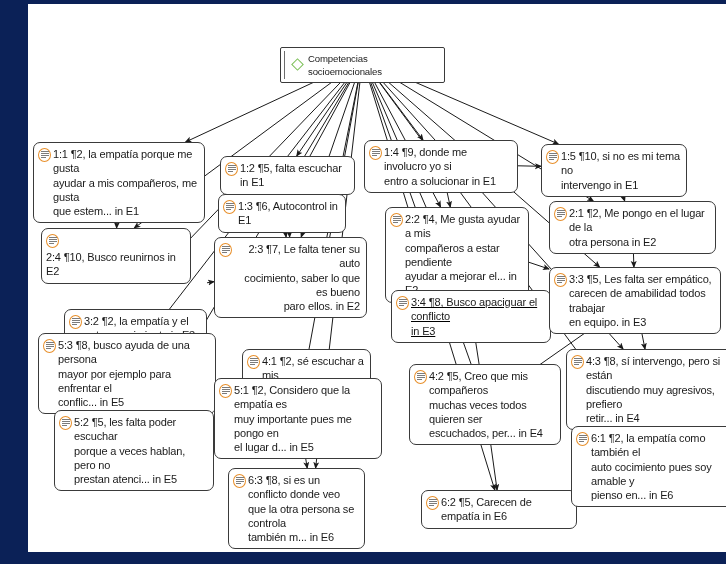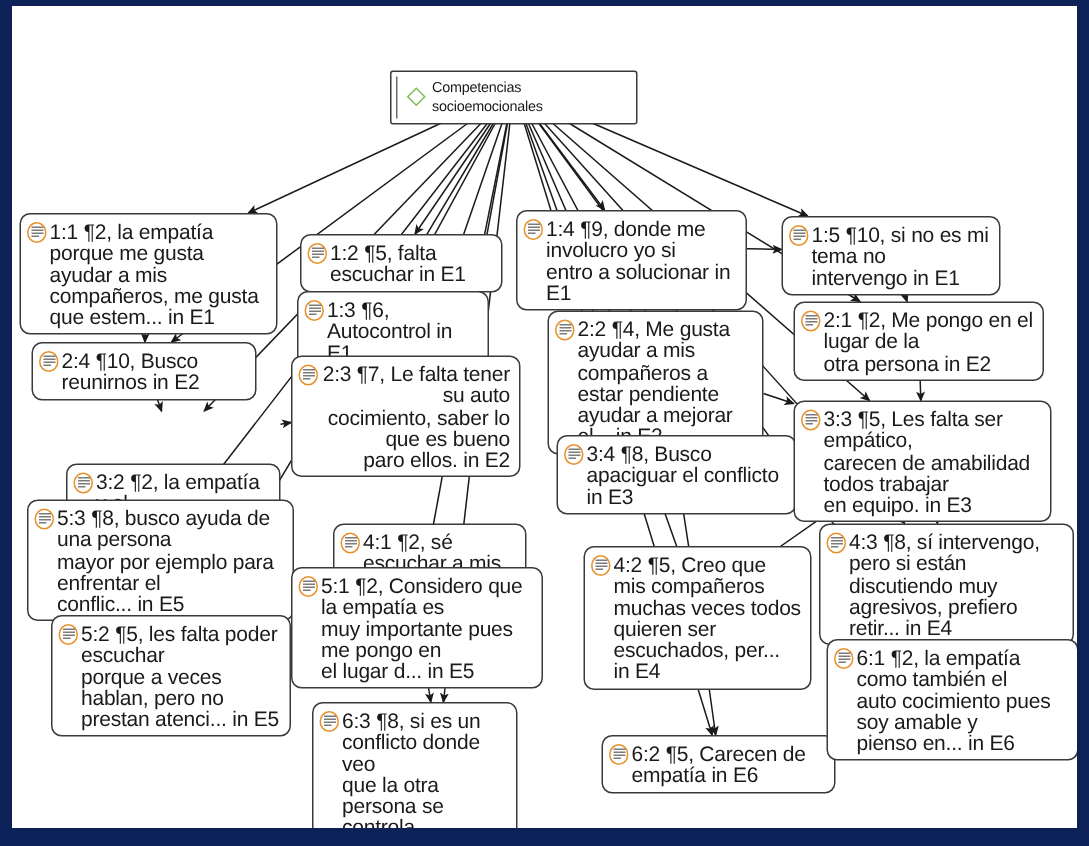--- a/index.html
+++ b/index.html
@@ -11,20 +11,21 @@
   }
   #frame{
     position:relative;
     width:726px;height:564px;
     box-sizing:border-box;
     background:#0b2157;
     border-top:4px solid #0b2157;
     border-left:8px solid #0b2157;
     border-right:8px solid #0b2157;
     border-bottom:12px solid #0b2157;
+    padding-left:20px;
   }
   #canvas{
     position:relative;
     width:710px;height:548px;
     background:#ffffff;
     overflow:hidden;
   }
   #edges{position:absolute;left:0;top:0;width:710px;height:548px;pointer-events:none;}
 
   .node{
@@ -33,21 +34,21 @@
     background:#ffffff;
     border:1.3px solid #3a3a3a;
     border-radius:7px;
     padding:4px 6px 4px 4px;
     display:flex;
     align-items:flex-start;
     gap:2px;
     z-index:5;
   }
   .node .label{
-    font-size:14px;
+    font-size:11px;
     line-height:14.3px;
     color:#1a1a1a;
     letter-spacing:-0.15px;
     white-space:pre-line;
     padding-top:0px;
   }
   .node.root{
     border:1.4px solid #3a3a3a;
     border-radius:2px;
     padding:4px 7px 4px 4px;
@@ -164,21 +165,21 @@
               <i></i>
               <i></i>
               <i></i>
               <i></i>
             </span>
           </span>
           <span class="label">1:1 ¶2, la empatía porque me gusta
 ayudar a mis compañeros, me gusta
 que estem... in E1</span>
         </div>
-        <div class="node" style="left: 13px; top: 224px; width: 150px; min-height: 27px;">
+        <div class="node" style="left: 13px; top: 224px; width: 150px; min-height: 27px; flex-direction: column;">
           <span class="qicon">
             <span class="ring"></span>
             <span class="lines">
               <i></i>
               <i></i>
               <i></i>
               <i></i>
             </span>
           </span>
           <span class="label">2:4 ¶10, Busco reunirnos in E2</span>
@@ -323,21 +324,21 @@
               <i></i>
               <i></i>
               <i></i>
               <i></i>
             </span>
           </span>
           <span class="label">2:2 ¶4, Me gusta ayudar a mis
 compañeros a estar pendiente
 ayudar a mejorar el... in E2</span>
         </div>
-        <div class="node" style="left: 363px; top: 286px; width: 160px; min-height: 43px;">
+        <div class="node" style="left: 363px; top: 286px; width: 160px; min-height: 43px; text-decoration: underline;">
           <span class="qicon">
             <span class="ring"></span>
             <span class="lines">
               <i></i>
               <i></i>
               <i></i>
               <i></i>
             </span>
           </span>
           <span class="label">3:4 ¶8, Busco apaciguar el conflicto

